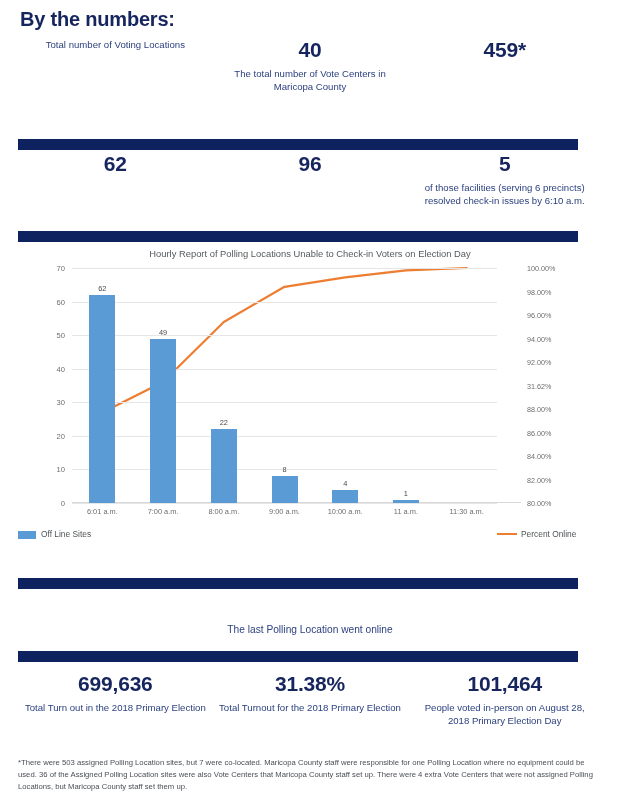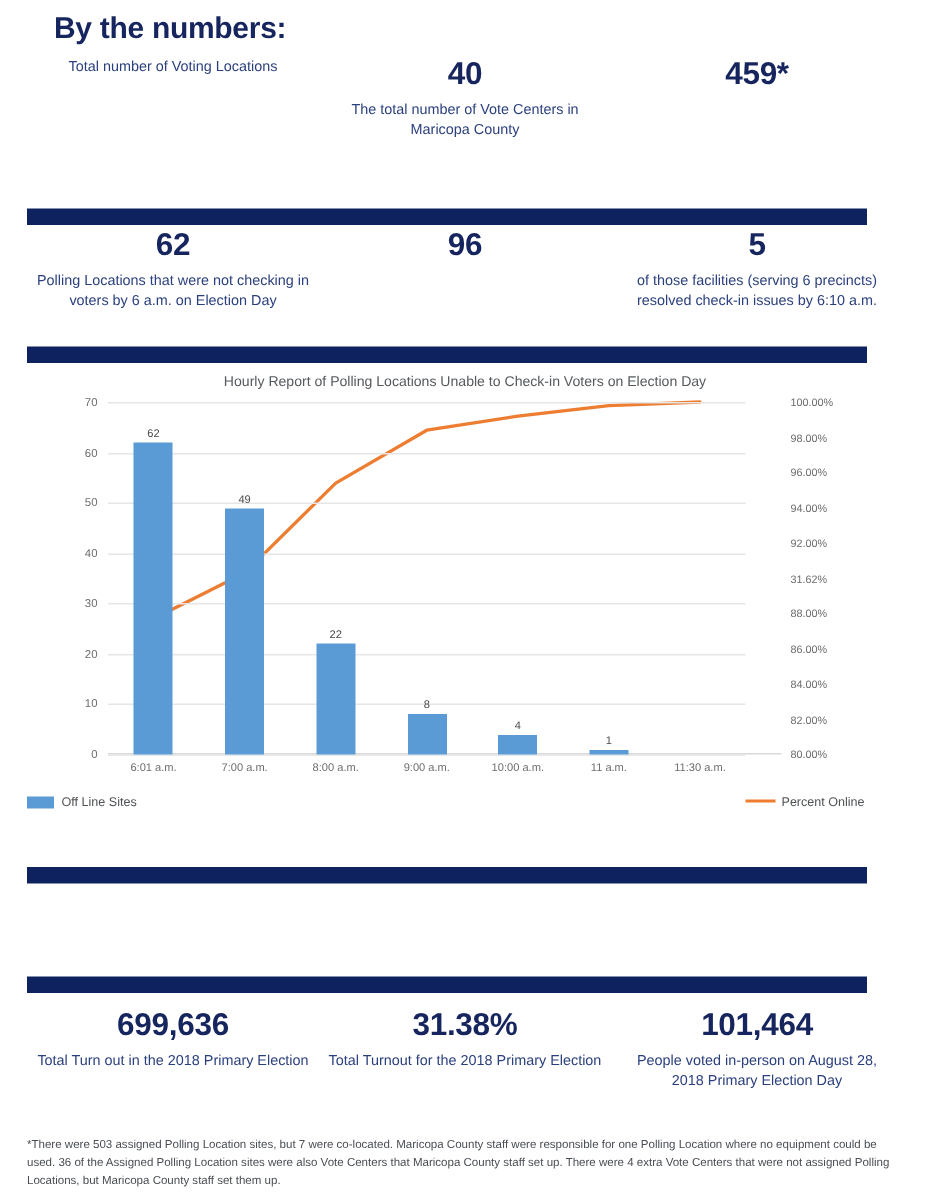--- a/index.html
+++ b/index.html
@@ -8,21 +8,20 @@
     font-family:"Liberation Sans", sans-serif;
     color:#1a2a5e;-webkit-font-smoothing:antialiased;
     position:relative;overflow:hidden;
   }
   .page{position:relative;width:620px;height:800px;}
 
   .title{
     position:absolute;left:20px;top:8px;
     font-size:20px;font-weight:bold;letter-spacing:-0.2px;
     color:#16255e;
-    margin-left:16px;
   }
 
   .navy-bar{
     position:absolute;left:18px;width:560px;height:11px;
     background:#0f2260;
   }
 
   .statrow{position:absolute;left:18px;width:584px;display:flex;}
   .statcell{flex:1;text-align:center;padding:0 6px;box-sizing:border-box;}
   .statnum{
@@ -106,21 +105,20 @@
       <div class="statcell">
         <div class="statnum">459*</div>
       </div>
     </div>
 
   <div class="navy-bar" style="top:139px;"></div>
 
   <div class="statrow" id="statrow2" style="top:152px;">
       <div class="statcell">
         <div class="statnum">62</div>
-        <div class="statdesc">Polling Locations that were not checking in voters by 6 a.m. on Election Day</div>
       </div>
       <div class="statcell">
         <div class="statnum">96</div>
       </div>
       <div class="statcell">
         <div class="statnum">5</div>
         <div class="statdesc">of those facilities (serving 6 precincts) resolved check-in issues by 6:10 a.m.</div>
       </div>
     </div>
 
@@ -187,20 +185,21 @@
       </div>
       <div class="legend-right">
         <span class="swatch-line"></span>
         <span class="legend-text">Percent Online</span>
       </div>
     </div>
   </div>
 
   <div class="navy-bar" style="top:578px;"></div>
 
+  <div class="bigtime-sub" style="top:624px;">The last Polling Location went online</div>
 
   <div class="navy-bar" style="top:651px;"></div>
 
   <div class="statrow" id="statrow3" style="top:672px;">
       <div class="statcell">
         <div class="statnum">699,636</div>
         <div class="statdesc">Total Turn out in the 2018 Primary Election</div>
       </div>
       <div class="statcell">
         <div class="statnum">31.38%</div>

